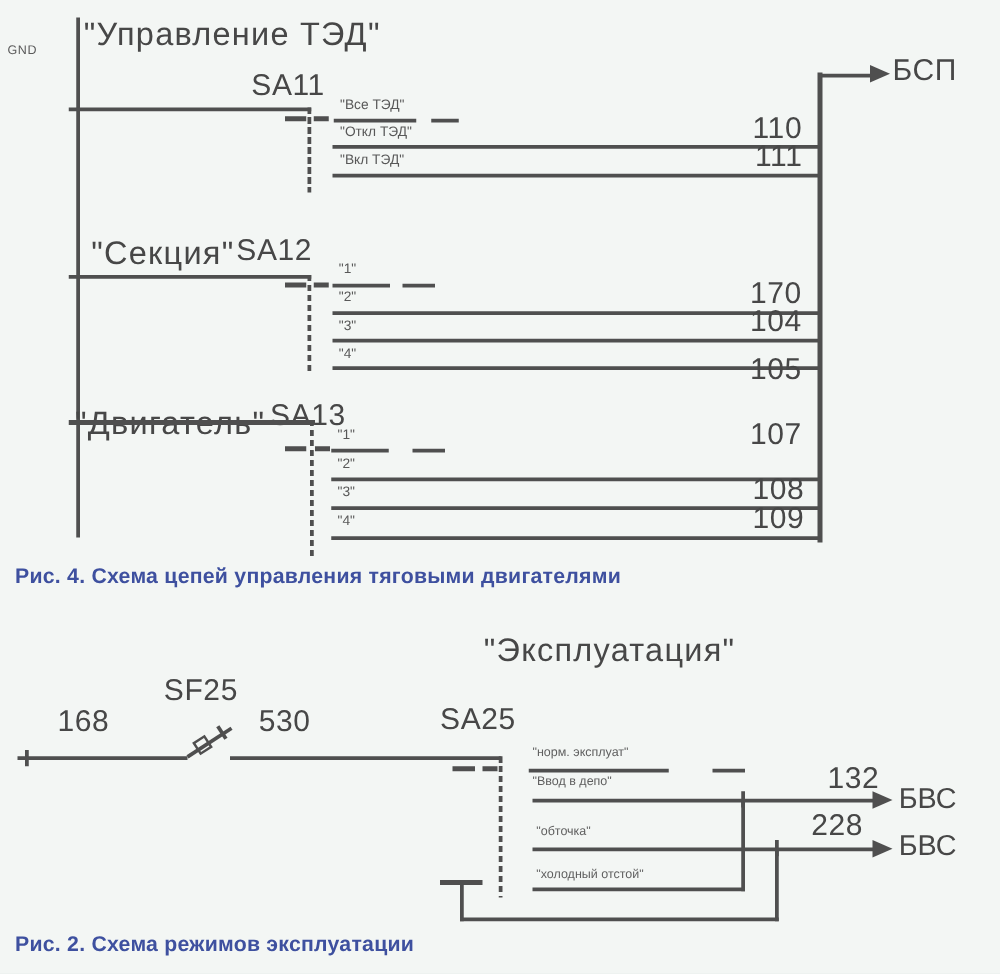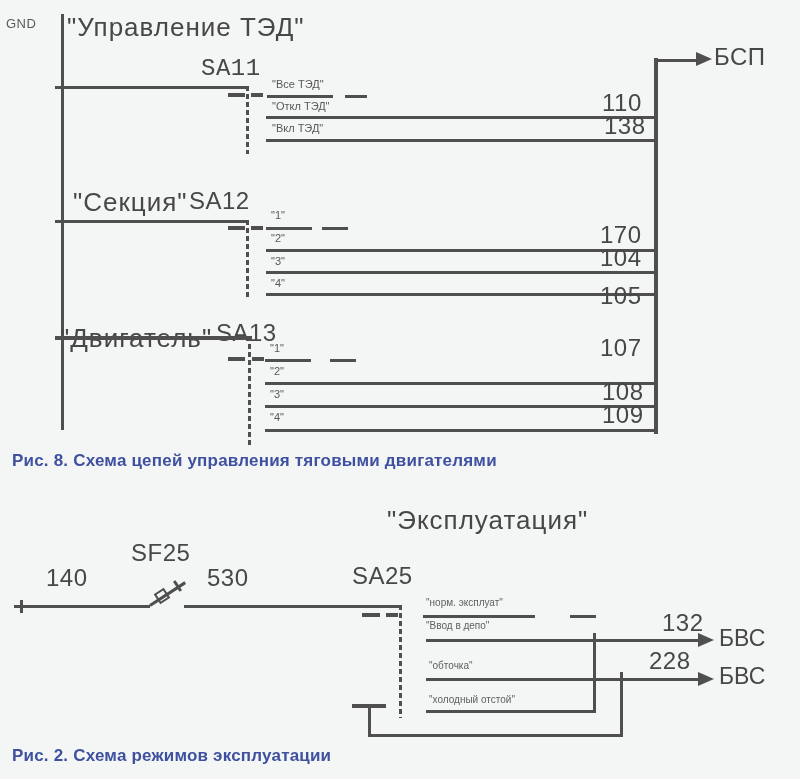--- a/index.html
+++ b/index.html
@@ -20,47 +20,47 @@
   .caption{font-size:17px;font-weight:bold;color:#3e509f;letter-spacing:0.2px;}
   .sq{position:absolute;width:8px;height:8px;border:2px solid #4f4f4f;background:transparent;}
 </style>
 </head>
 <body>
 
 <div class="canvas">
 
   <div>
 
-    <span class="t" style="left:6px;top:17px;font-size:13px;letter-spacing:0.5px;color:#5a5a5a;">GND</span>
+    <span class="t" style="left:6px;top:36px;font-size:10px;letter-spacing:0.5px;color:#5a5a5a;">GND</span>
     <span class="t big" style="left:67px;top:14px;">"Управление ТЭД"</span>
 
     <div class="vw" style="left:61px;top:14px;height:416px;"></div>
     <div class="vw" style="left:654px;top:58px;height:376px;width:4px;"></div>
 
     <div class="hw" style="left:657px;top:59px;width:42px;"></div>
     <div class="arrow-r" style="left:696px;top:52px;"></div>
     <span class="t num" style="left:714px;top:45px;">БСП</span>
 
-    <span class="t name" style="left:201px;top:57px;font-family:Liberation Mono, monospace;">SA11</span>
+    <span class="t name" style="left:201px;top:57px;">SA11</span>
     <div class="hw" style="left:55px;top:86px;width:194px;"></div>
     <div class="vd" style="left:246px;top:86px;height:68px;"></div>
     <div class="dash" style="left:228px;top:93px;width:17px;"></div>
     <div class="dash" style="left:251px;top:93px;width:12px;"></div>
 
     <span class="t poslabel" style="left:272px;top:79px;">"Все ТЭД"</span>
     <div class="hw" style="left:267px;top:95px;width:66px;"></div>
     <div class="hw" style="left:345px;top:95px;width:22px;"></div>
 
     <span class="t poslabel" style="left:272px;top:101px;">"Откл ТЭД"</span>
     <div class="hw" style="left:266px;top:116px;width:390px;"></div>
     <span class="t num" style="left:602px;top:91px;">110</span>
 
     <span class="t poslabel" style="left:272px;top:123px;">"Вкл ТЭД"</span>
     <div class="hw" style="left:266px;top:139px;width:390px;"></div>
-    <span class="t num" style="left:604px;top:114px;">138</span>
+    <span class="t num" style="left:604px;top:114px;">111</span>
 
     <span class="t big" style="left:73px;top:189px;">"Секция"</span>
     <span class="t name" style="left:189px;top:189px;">SA12</span>
     <div class="hw" style="left:55px;top:220px;width:194px;"></div>
     <div class="vd" style="left:246px;top:220px;height:78px;"></div>
     <div class="dash" style="left:228px;top:226px;width:17px;"></div>
     <div class="dash" style="left:251px;top:226px;width:12px;"></div>
 
     <span class="t poslabel" style="left:271px;top:210px;">"1"</span>
     <div class="hw" style="left:266px;top:227px;width:46px;"></div>
@@ -94,28 +94,28 @@
     <span class="t num" style="left:600px;top:336px;">107</span>
 
     <span class="t poslabel" style="left:270px;top:389px;">"3"</span>
     <div class="hw" style="left:265px;top:405px;width:392px;"></div>
     <span class="t num" style="left:602px;top:380px;">108</span>
 
     <span class="t poslabel" style="left:270px;top:412px;">"4"</span>
     <div class="hw" style="left:265px;top:429px;width:392px;"></div>
     <span class="t num" style="left:602px;top:403px;">109</span>
 
-    <span class="t caption" style="left:12px;top:452px;">Рис. 8. Схема цепей управления тяговыми двигателями</span>
+    <span class="t caption" style="left:12px;top:452px;">Рис. 4. Схема цепей управления тяговыми двигателями</span>
   </div>
 
   <div>
 
     <span class="t big" style="left:387px;top:507px;">"Эксплуатация"</span>
 
-    <span class="t num" style="left:46px;top:566px;">140</span>
+    <span class="t num" style="left:46px;top:566px;">168</span>
     <span class="t num" style="left:131px;top:541px;">SF25</span>
     <span class="t num" style="left:207px;top:566px;">530</span>
     <span class="t name" style="left:352px;top:564px;">SA25</span>
 
     <div class="tick" style="left:20px;top:600px;"></div>
     <div class="hw" style="left:14px;top:605px;width:136px;"></div>
 
     <div class="hw" style="left:150px;top:604px;width:42px;transform:rotate(-33deg);transform-origin:0 50%;"></div>
     <div class="sq" style="left:156px;top:590px;transform:rotate(-33deg);"></div>
     <div class="vw" style="left:176px;top:580px;height:12px;transform:rotate(-33deg);"></div>

